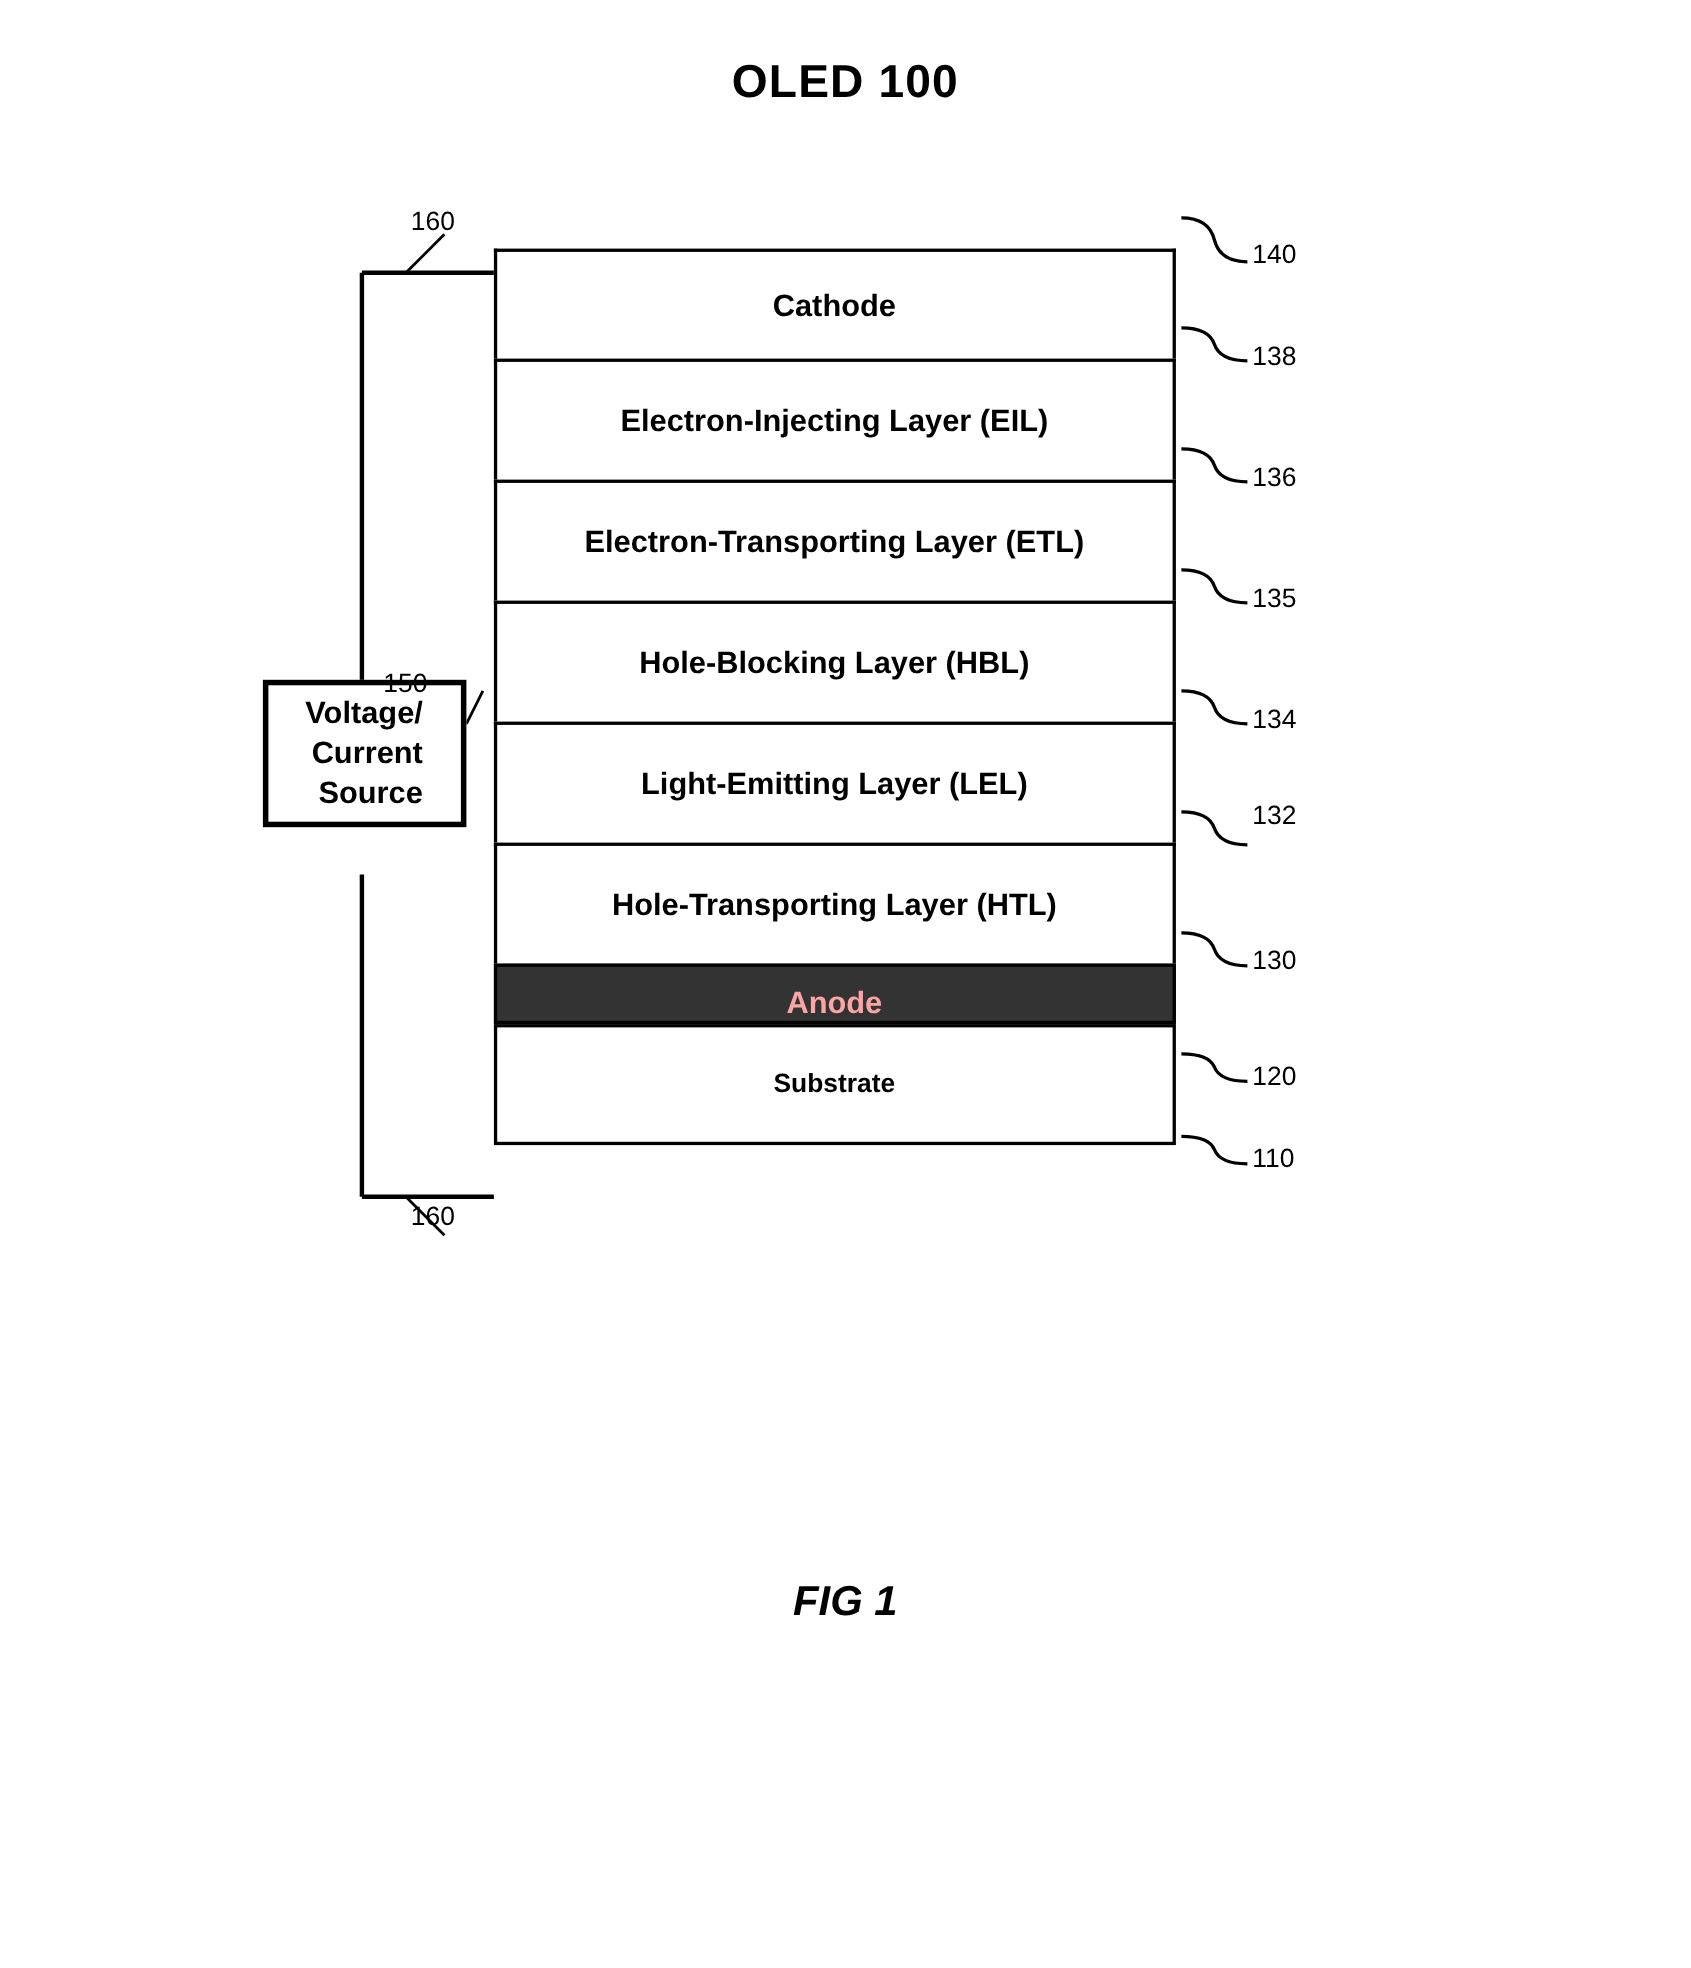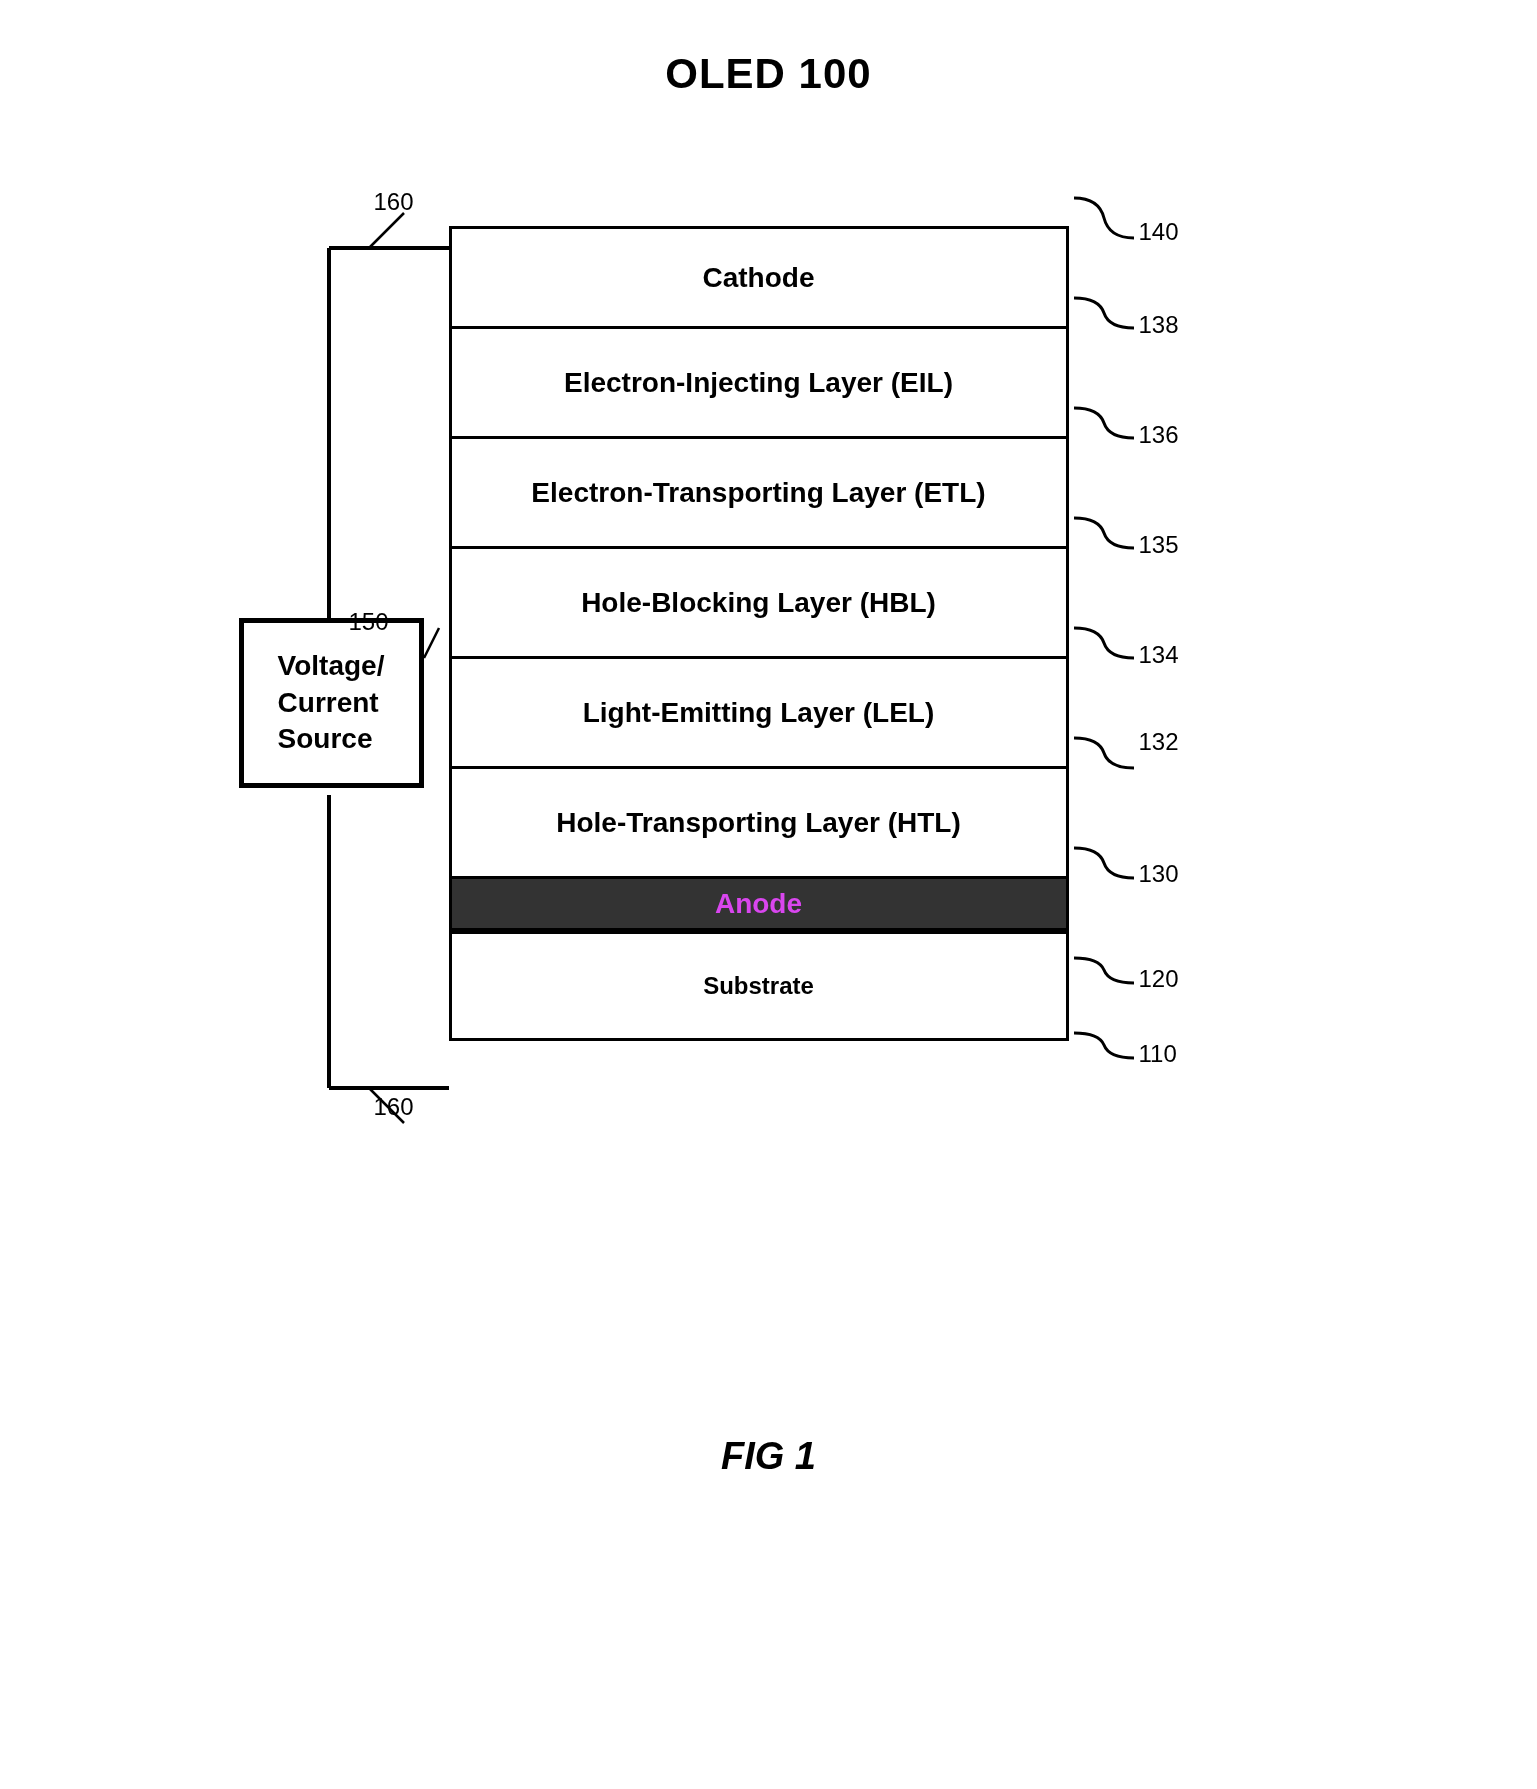--- a/index.html
+++ b/index.html
@@ -68,23 +68,24 @@
     .layer-cathode { height: 100px; }
     .layer-eil { height: 110px; }
     .layer-etl { height: 110px; }
     .layer-hbl { height: 110px; }
     .layer-lel { height: 110px; }
     .layer-htl { height: 110px; }
     .layer-hil { height: 110px; }
     .layer-anode {
       height: 55px;
       background: #333333;
-      color: #d946ef;
+      color: #fca5a5;
       border: 3px solid #000;
       margin-top: 0;
+      align-items: flex-end;
     }
     .layer-substrate {
       height: 110px;
       border: 3px solid #000;
       display: flex;
       align-items: center;
       justify-content: center;
       font-weight: bold;
       font-size: 24px;
       margin-top: 0;
@@ -96,27 +97,27 @@
       font-size: 24px;
       font-weight: normal;
     }
 
     
     .source-box {
       position: absolute;
       left: 20px;
       top: 480px;
       width: 185px;
-      height: 170px;
+      height: 134px;
       border: 5px solid #000;
       background: #ffffff;
       display: flex;
       align-items: center;
       justify-content: center;
-      text-align: left;
+      text-align: right;
       font-weight: bold;
       font-size: 28px;
       line-height: 1.3;
     }
 
     
     svg.wires {
       position: absolute;
       top: 0;
       left: 0;

